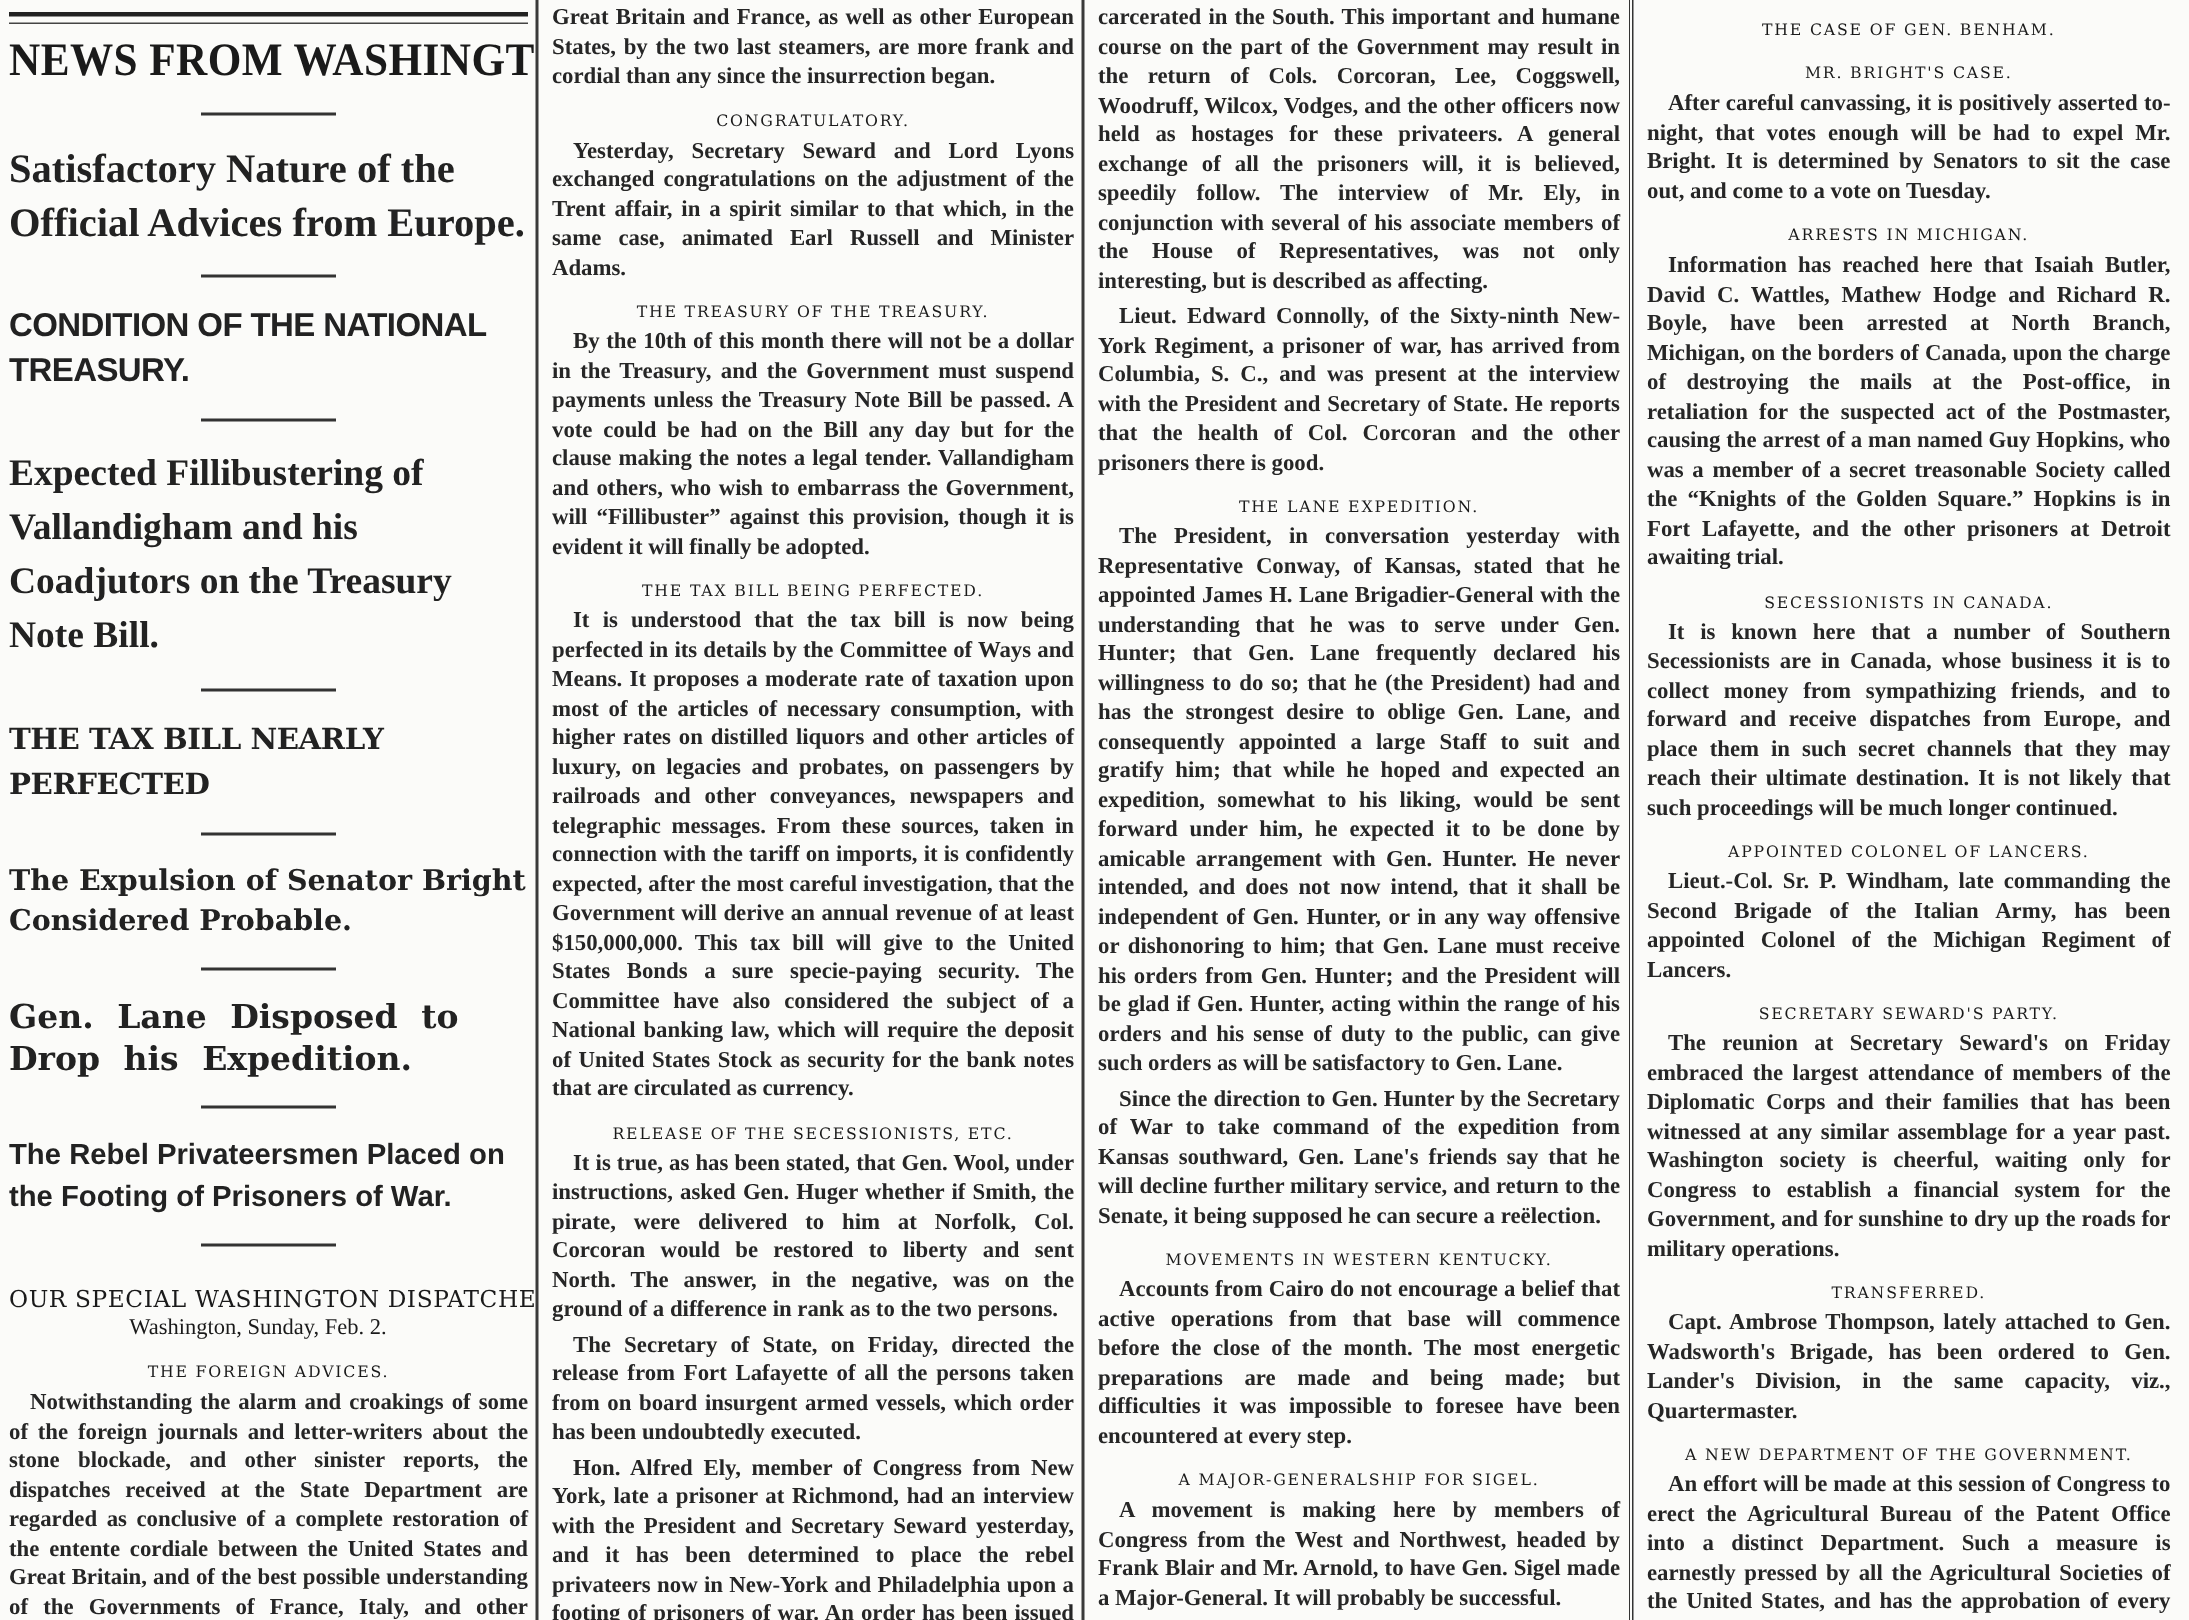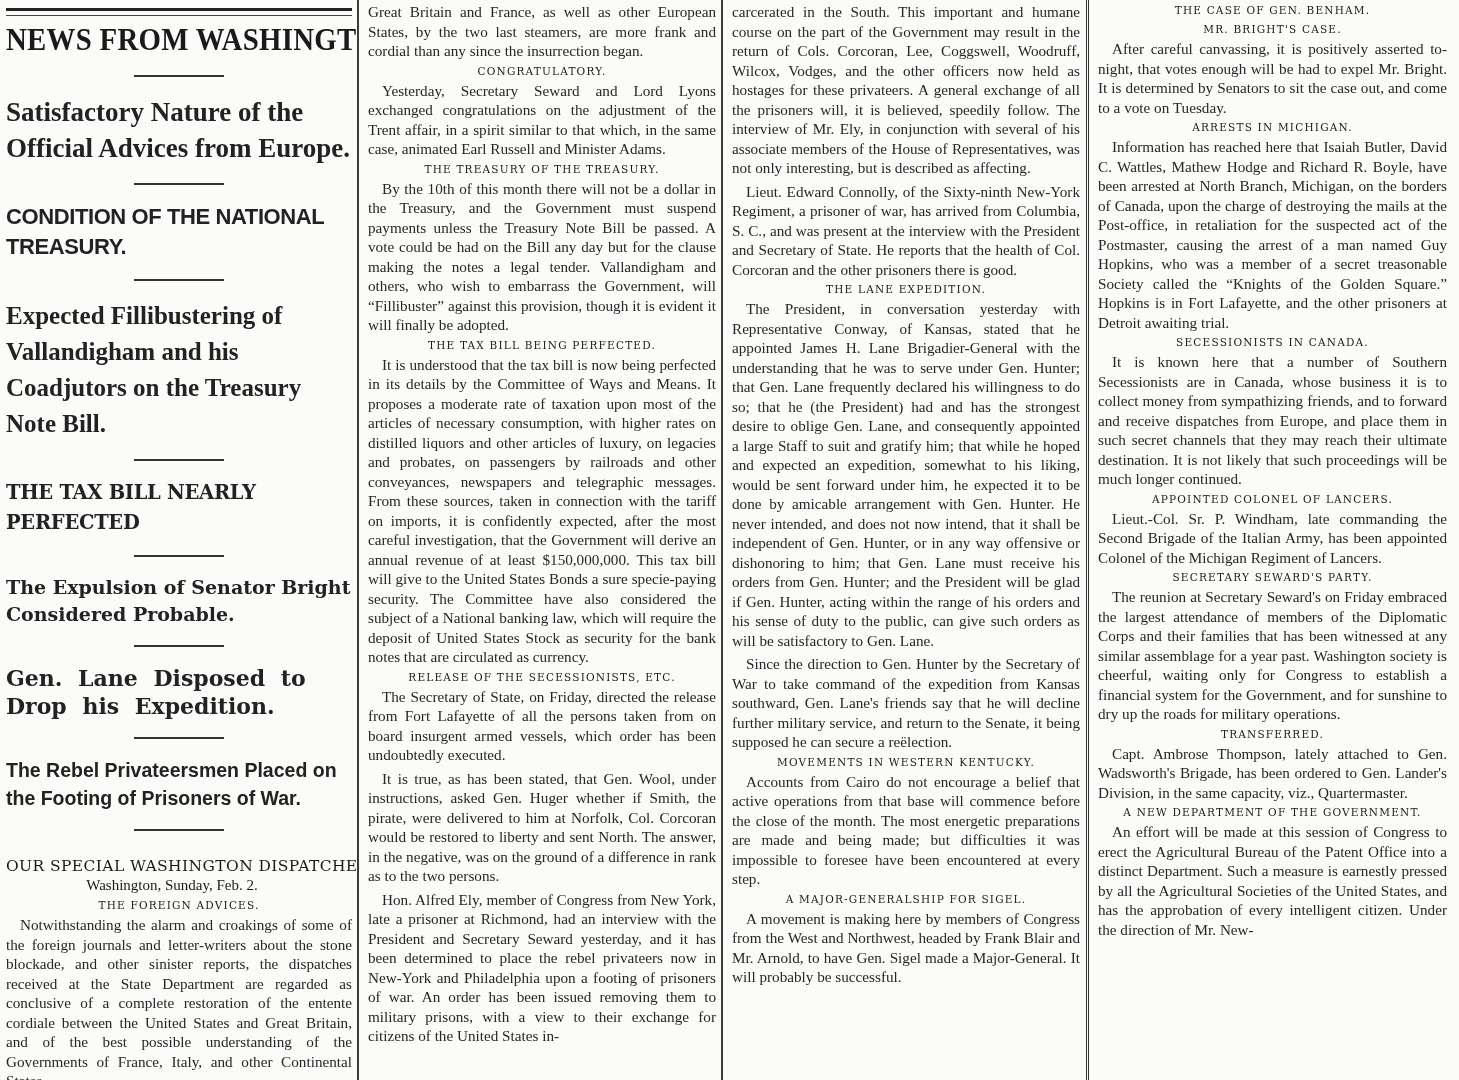--- a/index.html
+++ b/index.html
@@ -39,25 +39,25 @@
     .deck.f { font-family: "DejaVu Serif", serif; font-size: 22px; line-height: 28px; word-spacing: 8px; }
     .deck.g { font-family: "Liberation Sans", sans-serif; font-size: 19.5px; line-height: 28px; }
 
     .dispatch-hed {
       font-family: "DejaVu Serif", serif; font-size: 15.5px; letter-spacing: 0.4px;
       margin-top: 26px; line-height: 19px; white-space: nowrap;
     }
     .dateline { text-align: center; font-size: 15px; padding-right: 14px; line-height: 19px; }
     .sub {
       text-align: center; font-family: "DejaVu Serif", serif; font-size: 10.5px;
-      letter-spacing: 1.2px; line-height: 17px; margin: 2px 0 1px 0; white-space: nowrap;
+      letter-spacing: 1.2px; line-height: 17px; margin: 12px 0 1px 0; white-space: nowrap;
     }
     p.body {
       margin: 0; font-size: 15.2px; line-height: 19.5px; text-align: justify;
-      text-indent: 14px; font-weight: normal; color: #262626;
+      text-indent: 14px; font-weight: bold; color: #262626;
       font-family: "Liberation Serif", serif;
     }
     p.body.cont { text-indent: 0; }
     p.body + p.body { margin-top: 4px; }
   </style>
 </head>
 <body>
 
 <div class="page">
 
@@ -91,22 +91,22 @@
 
   <div class="col" id="c2">
     <p class="body cont">Great Britain and France, as well as other European States, by the two last steamers, are more frank and cordial than any since the insurrection began.</p>
     <div class="sub">CONGRATULATORY.</div>
     <p class="body">Yesterday, Secretary Seward and Lord Lyons exchanged congratulations on the adjustment of the Trent affair, in a spirit similar to that which, in the same case, animated Earl Russell and Minister Adams.</p>
     <div class="sub">THE TREASURY OF THE TREASURY.</div>
     <p class="body">By the 10th of this month there will not be a dollar in the Treasury, and the Government must suspend payments unless the Treasury Note Bill be passed. A vote could be had on the Bill any day but for the clause making the notes a legal tender. Vallandigham and others, who wish to embarrass the Government, will “Fillibuster” against this provision, though it is evident it will finally be adopted.</p>
     <div class="sub">THE TAX BILL BEING PERFECTED.</div>
     <p class="body">It is understood that the tax bill is now being perfected in its details by the Committee of Ways and Means. It proposes a moderate rate of taxation upon most of the articles of necessary consumption, with higher rates on distilled liquors and other articles of luxury, on legacies and probates, on passengers by railroads and other conveyances, newspapers and telegraphic messages. From these sources, taken in connection with the tariff on imports, it is confidently expected, after the most careful investigation, that the Government will derive an annual revenue of at least $150,000,000. This tax bill will give to the United States Bonds a sure specie-paying security. The Committee have also considered the subject of a National banking law, which will require the deposit of United States Stock as security for the bank notes that are circulated as currency.</p>
     <div class="sub">RELEASE OF THE SECESSIONISTS, ETC.</div>
+    <p class="body">It is true, as has been stated, that Gen. Wool, under instructions, asked Gen. Huger whether if Smith, the pirate, were delivered to him at Norfolk, Col. Corcoran would be restored to liberty and sent North. The answer, in the negative, was on the ground of a difference in rank as to the two persons.</p>
     <p class="body">The Secretary of State, on Friday, directed the release from Fort Lafayette of all the persons taken from on board insurgent armed vessels, which order has been undoubtedly executed.</p>
-    <p class="body">It is true, as has been stated, that Gen. Wool, under instructions, asked Gen. Huger whether if Smith, the pirate, were delivered to him at Norfolk, Col. Corcoran would be restored to liberty and sent North. The answer, in the negative, was on the ground of a difference in rank as to the two persons.</p>
     <p class="body">Hon. Alfred Ely, member of Congress from New York, late a prisoner at Richmond, had an interview with the President and Secretary Seward yesterday, and it has been determined to place the rebel privateers now in New-York and Philadelphia upon a footing of prisoners of war. An order has been issued removing them to military prisons, with a view to their exchange for citizens of the United States in-</p>
   </div>
 
   <div class="rule-v" style="left:721px"></div>
 
   <div class="col" id="c3">
     <p class="body cont">carcerated in the South. This important and humane course on the part of the Government may result in the return of Cols. Corcoran, Lee, Coggswell, Woodruff, Wilcox, Vodges, and the other officers now held as hostages for these privateers. A general exchange of all the prisoners will, it is believed, speedily follow. The interview of Mr. Ely, in conjunction with several of his associate members of the House of Representatives, was not only interesting, but is described as affecting.</p>
     <p class="body">Lieut. Edward Connolly, of the Sixty-ninth New-York Regiment, a prisoner of war, has arrived from Columbia, S. C., and was present at the interview with the President and Secretary of State. He reports that the health of Col. Corcoran and the other prisoners there is good.</p>
     <div class="sub">THE LANE EXPEDITION.</div>
     <p class="body">The President, in conversation yesterday with Representative Conway, of Kansas, stated that he appointed James H. Lane Brigadier-General with the understanding that he was to serve under Gen. Hunter; that Gen. Lane frequently declared his willingness to do so; that he (the President) had and has the strongest desire to oblige Gen. Lane, and consequently appointed a large Staff to suit and gratify him; that while he hoped and expected an expedition, somewhat to his liking, would be sent forward under him, he expected it to be done by amicable arrangement with Gen. Hunter. He never intended, and does not now intend, that it shall be independent of Gen. Hunter, or in any way offensive or dishonoring to him; that Gen. Lane must receive his orders from Gen. Hunter; and the President will be glad if Gen. Hunter, acting within the range of his orders and his sense of duty to the public, can give such orders as will be satisfactory to Gen. Lane.</p>

